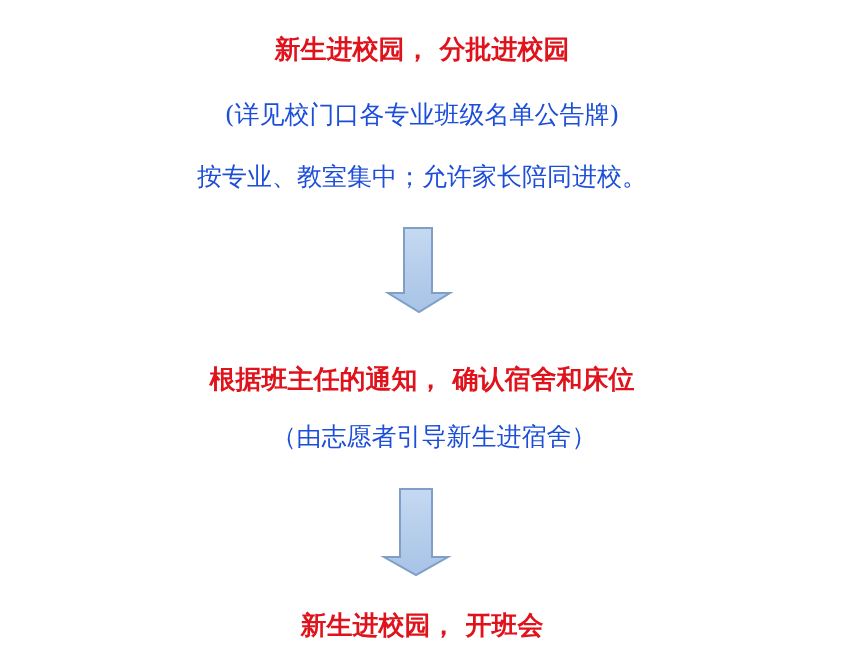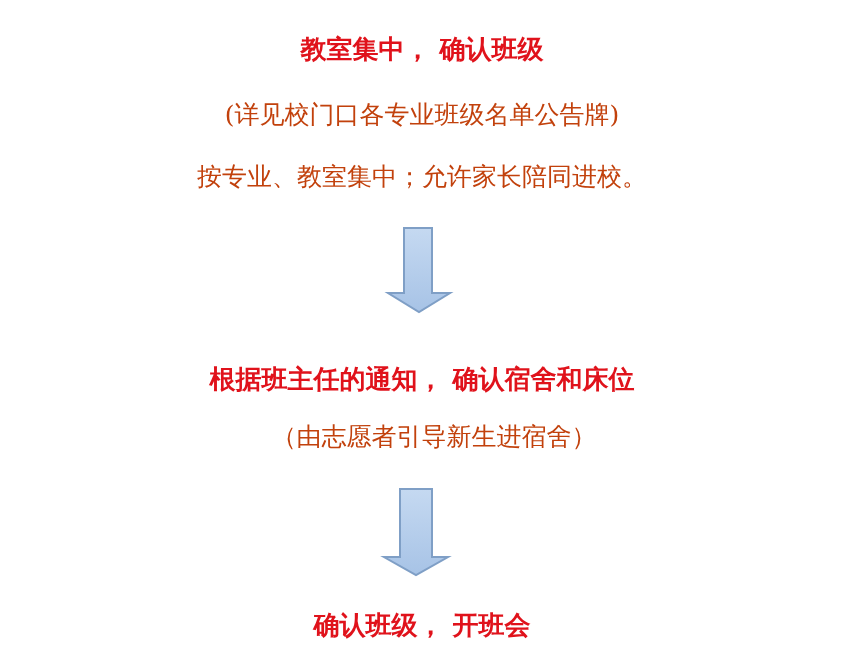--- a/index.html
+++ b/index.html
@@ -1,27 +1,27 @@
 <!DOCTYPE html>
 <html><head>
 <meta charset="utf-8">
 <style>
   html, body { margin: 0; padding: 0; background: #ffffff; }
   body { width: 844px; height: 664px; position: relative; overflow: hidden;
          font-family: "DejaVu Sans", "Liberation Sans", sans-serif; }
   .line { position: absolute; left: 0; width: 844px; text-align: center; white-space: nowrap; }
   .red { color: #e0121b; font-weight: bold; font-size: 26px; }
-  .black { color: #c2410c; font-size: 25px; font-family: "DejaVu Serif", "Liberation Serif", serif; }
+  .black { color: #1d4ed8; font-size: 25px; font-family: "DejaVu Serif", "Liberation Serif", serif; }
   .arrow { position: absolute; }
 </style>
 </head>
 <body>
 
 <div>
-  <div class="line red" style="top:32px;">教室集中， 确认班级</div>
+  <div class="line red" style="top:32px;">新生进校园， 分批进校园</div>
   <div class="line black" style="top:98px;">(详见校门口各专业班级名单公告牌)</div>
   <div class="line black" style="top:160px;">按专业、教室集中；允许家长陪同进校。</div>
 
   <svg class="arrow" style="left:384px; top:226px;" width="72" height="90" viewBox="0 0 72 90">
     <defs>
       <linearGradient id="ag1" x1="0" y1="0" x2="0" y2="1">
         <stop offset="0" stop-color="#c5d9f1"></stop>
         <stop offset="1" stop-color="#a7c3e6"></stop>
       </linearGradient>
     </defs>
@@ -34,14 +34,14 @@
   <svg class="arrow" style="left:380px; top:487px;" width="72" height="90" viewBox="0 0 72 90">
     <defs>
       <linearGradient id="ag2" x1="0" y1="0" x2="0" y2="1">
         <stop offset="0" stop-color="#c5d9f1"></stop>
         <stop offset="1" stop-color="#a7c3e6"></stop>
       </linearGradient>
     </defs>
     <polygon points="20,2 52,2 52,70 68,70 36,88 4,70 20,70" fill="url(#ag2)" stroke="#7f9fc6" stroke-width="2"></polygon>
   </svg>
 
-  <div class="line red" style="top:608px;">确认班级， 开班会</div>
+  <div class="line red" style="top:608px;">新生进校园， 开班会</div>
 </div>
 
 </body></html>

